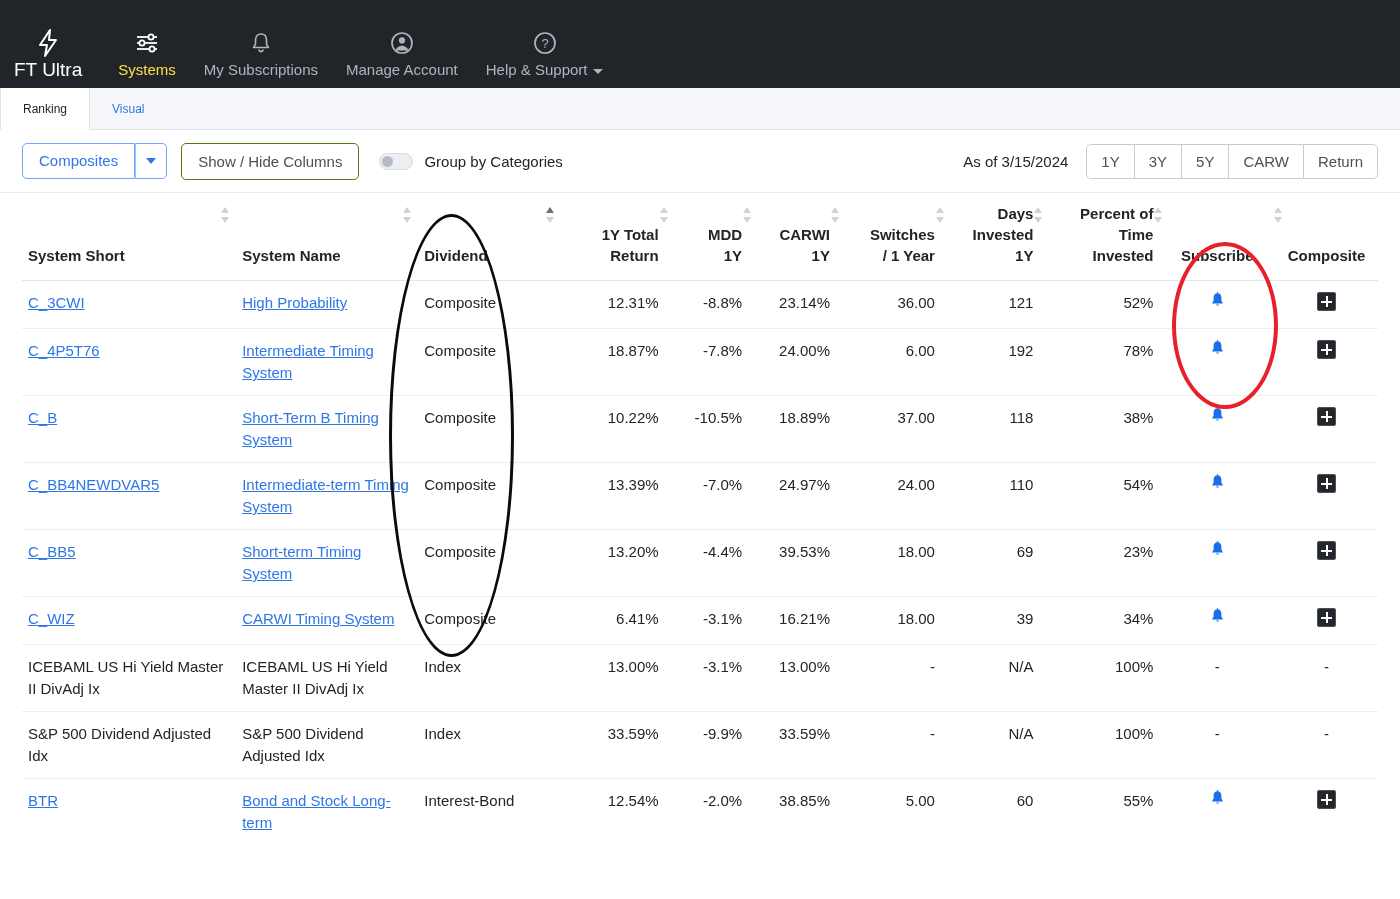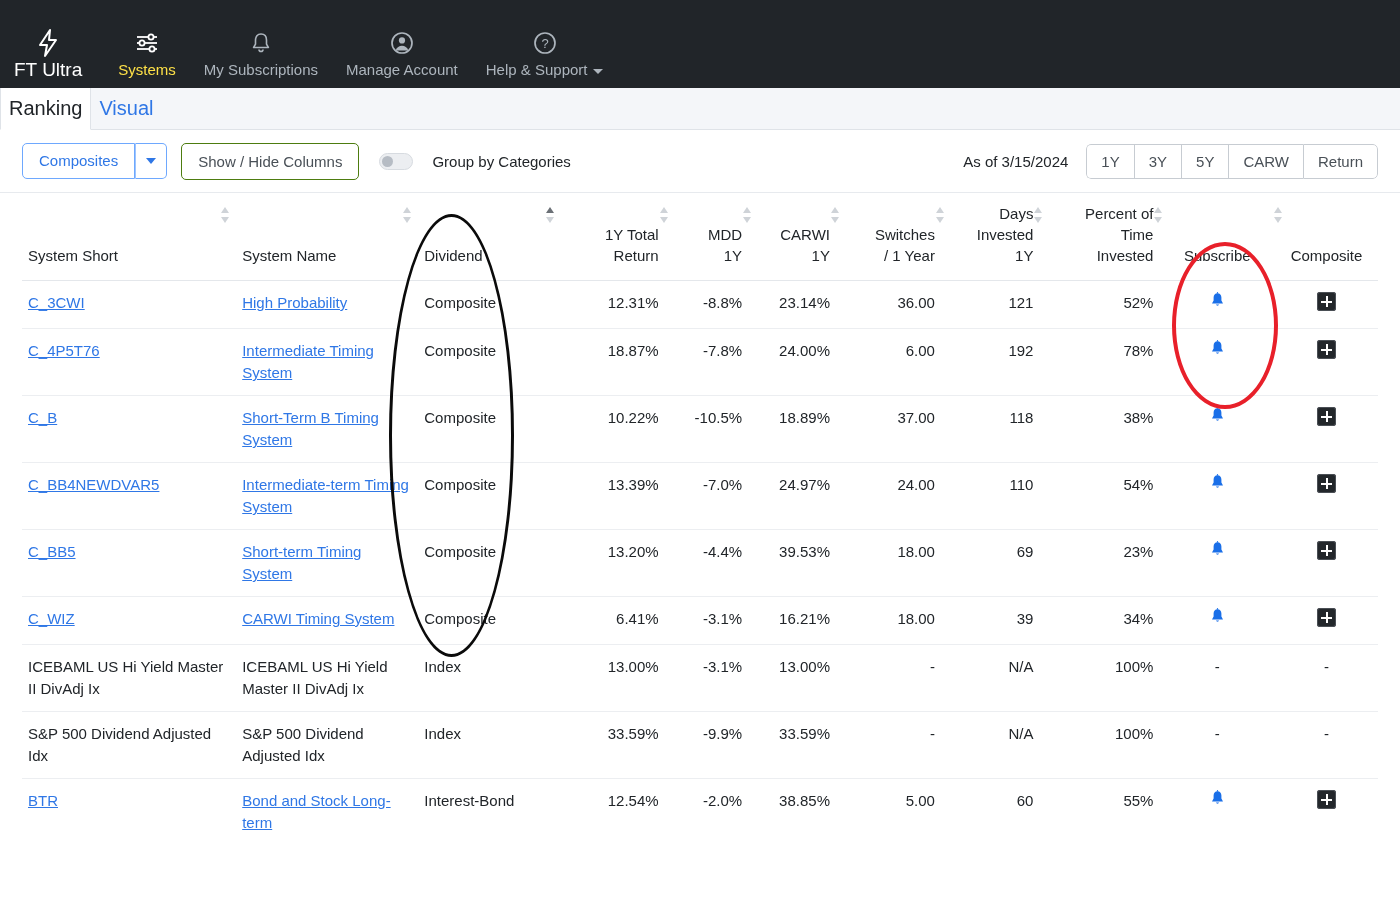--- a/index.html
+++ b/index.html
@@ -42,22 +42,22 @@
   
   .tabstrip {
     height: 42px;
     background: #f4f6f9;
     border-bottom: 1px solid #dfe3e8;
     display: flex; align-items: stretch;
     padding-left: 0;
   }
   .tab {
     display: flex; align-items: center;
-    padding: 0 8px;
-    font-size: 20px;
+    padding: 0 22px;
+    font-size: 12px;
     color: #2f77e6;
     cursor: pointer;
     border-right: 1px solid transparent;
   }
   .tab.active {
     background: #ffffff;
     color: #212529;
     border-left: 1px solid #dfe3e8;
     border-right: 1px solid #dfe3e8;
     border-bottom: 1px solid #ffffff;
@@ -101,21 +101,21 @@
   .btn-outline-secondary {
     margin-left: 14px;
     border: 1px solid #4d7c0f;
     color: #495057;
     background: #fff;
     border-radius: 5px;
     padding: 9px 16px;
     font-size: 15px;
     cursor: pointer;
   }
-  .switch-wrap { display: flex; align-items: flex-end; margin-left: 20px; gap: 8px; }
+  .switch-wrap { display: flex; align-items: flex-end; margin-left: 20px; }
   .switch {
     width: 34px; height: 17px;
     background: #eceef1;
     border: 1px solid #d7dbe0;
     border-radius: 10px;
     position: relative;
     cursor: pointer;
   }
   .switch .knob {
     position: absolute; top: 2px; left: 2px;
@@ -139,21 +139,21 @@
   .seg button:first-child { border-radius: 5px 0 0 5px; }
   .seg button:last-child { border-right: 1px solid #c7ccd2; border-radius: 0 5px 5px 0; }
 
   
   .tablewrap { padding: 0 22px; background: #fff; }
   table { width: 1356px; border-collapse: collapse; table-layout: fixed; }
   thead th {
     vertical-align: bottom;
     padding: 10px 6px 14px 6px;
     font-size: 15px;
-    font-weight: normal;
+    font-weight: bold;
     color: #212529;
     border-bottom: 1px solid #e4e7eb;
     position: relative;
   }
   .th-lbl { display: block; line-height: 21px; }
   .sorter {
     position: absolute;
     top: 14px;
     width: 9px; height: 16px;
   }

